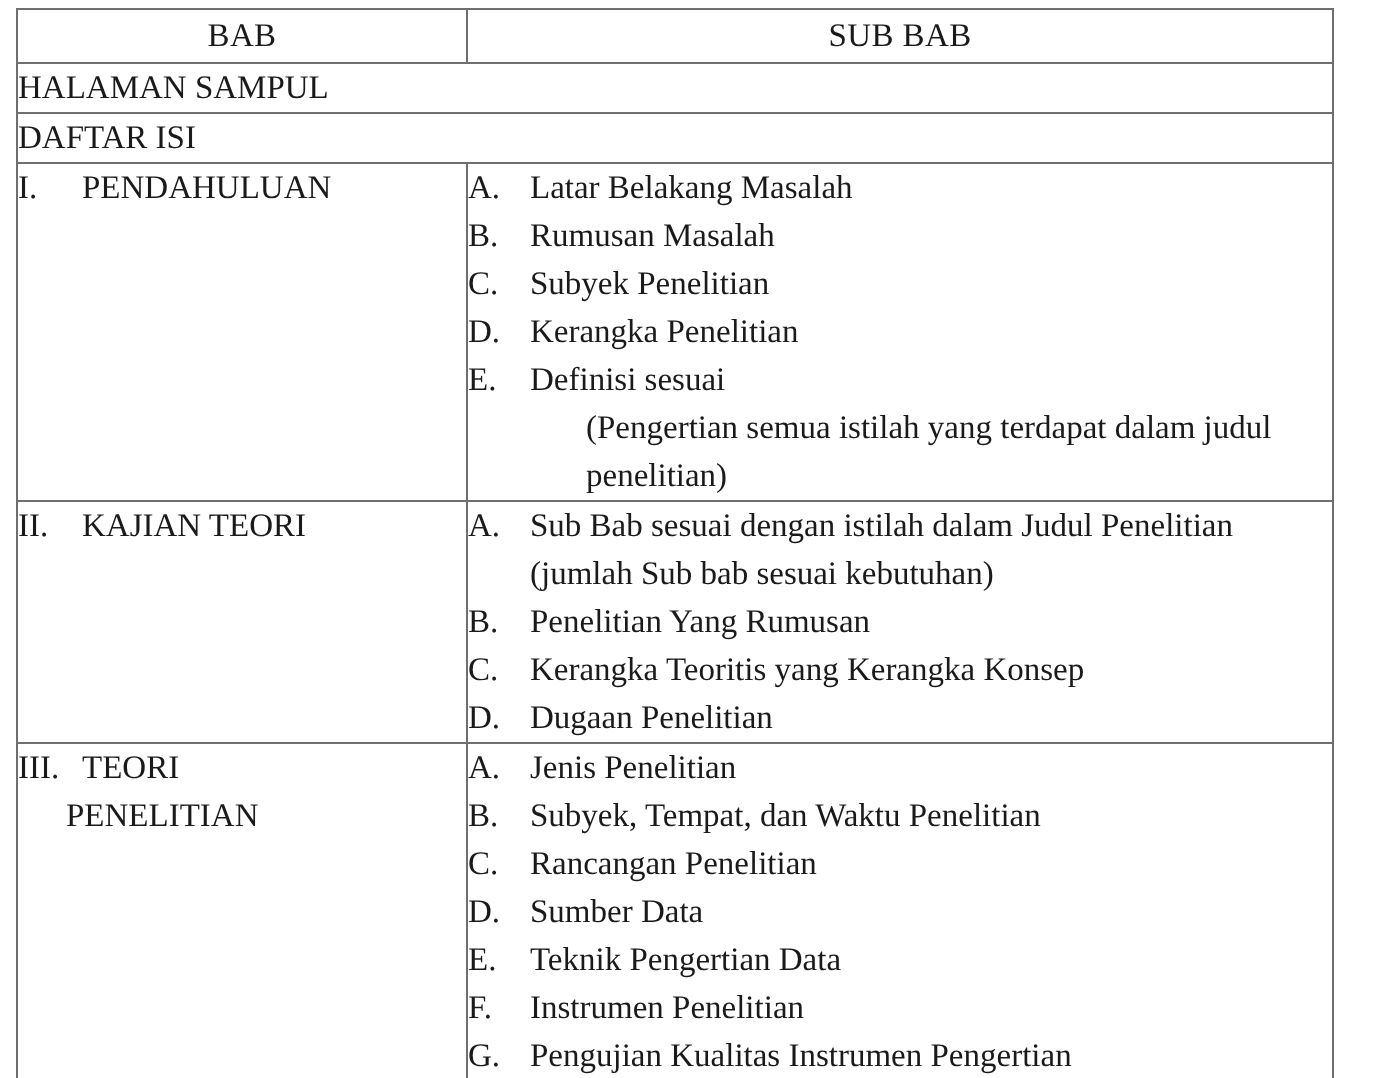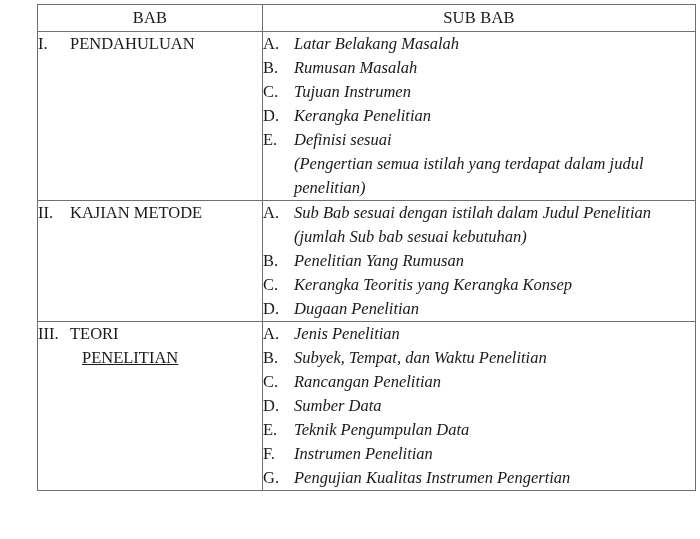--- a/index.html
+++ b/index.html
@@ -13,21 +13,21 @@
     font-family: "Liberation Serif", "DejaVu Serif", serif;
     color: #1a1a1a;
     overflow: hidden;
   }
 
   .page {
     position: relative;
     width: 700px;
     height: 539px;
     box-sizing: border-box;
-    padding: 4px 21px 0 37px;
+    padding: 4px 21px 0 8px;
   }
 
   table.outline-table {
     width: 658px;
     border-collapse: collapse;
     table-layout: fixed;
     font-size: 16.5px;
     line-height: 1.0;
   }
 
@@ -74,23 +74,22 @@
     width: 32px;
     flex: 0 0 32px;
     display: inline-block;
   }
   .bab-title {
     display: inline-block;
     text-align: center;
   }
   .bab-title2 {
     display: block;
-    margin-left: 44px;
-    line-height: 24px;
-    text-decoration: underline;
+    margin-left: 24px;
+    line-height: 24px;
   }
 
   
   .sub-cell {
     padding: 5px 6px 6px 8px;
   }
   ul.sublist {
     list-style: none;
     margin: 0;
     padding: 0;
@@ -99,79 +98,85 @@
     display: flex;
     align-items: flex-start;
     line-height: 24px;
   }
   .sub-marker {
     flex: 0 0 31px;
     width: 31px;
   }
   .sub-text {
     flex: 1 1 auto;
-    font-style: italic;
   }
   .sub-text .cont {
     display: block;
+    margin-left: 28px;
   }
 </style>
 </head>
 <body>
 
 <div class="page">
   <table class="outline-table">
     <colgroup>
       <col class="c-bab">
       <col class="c-sub">
     </colgroup>
     <thead>
       <tr>
         <th class="hdr-cell">BAB</th>
         <th class="hdr-cell">SUB BAB</th>
       </tr>
     </thead>
     <tbody id="table-body">
         <tr>
+          <td class="span-cell" colspan="2">HALAMAN SAMPUL</td>
+        </tr>
+        <tr>
+          <td class="span-cell" colspan="2">DAFTAR ISI</td>
+        </tr>
+        <tr>
           <td class="bab-cell">
             <div class="bab-line">
               <span class="bab-num">I.</span>
               <span class="bab-title">PENDAHULUAN</span>
             </div>
           </td>
           <td class="sub-cell">
             <ul class="sublist">
               <li>
                 <span class="sub-marker">A.</span>
                 <span class="sub-text"><span>Latar Belakang Masalah</span></span>
               </li>
               <li>
                 <span class="sub-marker">B.</span>
                 <span class="sub-text"><span>Rumusan Masalah</span></span>
               </li>
               <li>
                 <span class="sub-marker">C.</span>
-                <span class="sub-text"><span>Tujuan Instrumen</span></span>
+                <span class="sub-text"><span>Subyek Penelitian</span></span>
               </li>
               <li>
                 <span class="sub-marker">D.</span>
                 <span class="sub-text"><span>Kerangka Penelitian</span></span>
               </li>
               <li>
                 <span class="sub-marker">E.</span>
                 <span class="sub-text"><span>Definisi sesuai</span><span class="cont">(Pengertian semua istilah yang terdapat dalam judul penelitian)</span></span>
               </li>
             </ul>
           </td>
         </tr>
         <tr>
           <td class="bab-cell">
             <div class="bab-line">
               <span class="bab-num">II.</span>
-              <span class="bab-title">KAJIAN METODE</span>
+              <span class="bab-title">KAJIAN TEORI</span>
             </div>
           </td>
           <td class="sub-cell">
             <ul class="sublist">
               <li>
                 <span class="sub-marker">A.</span>
                 <span class="sub-text"><span>Sub Bab sesuai dengan istilah dalam Judul Penelitian (jumlah Sub bab sesuai kebutuhan)</span></span>
               </li>
               <li>
                 <span class="sub-marker">B.</span>
@@ -209,21 +214,21 @@
               <li>
                 <span class="sub-marker">C.</span>
                 <span class="sub-text"><span>Rancangan Penelitian</span></span>
               </li>
               <li>
                 <span class="sub-marker">D.</span>
                 <span class="sub-text"><span>Sumber Data</span></span>
               </li>
               <li>
                 <span class="sub-marker">E.</span>
-                <span class="sub-text"><span>Teknik Pengumpulan Data</span></span>
+                <span class="sub-text"><span>Teknik Pengertian Data</span></span>
               </li>
               <li>
                 <span class="sub-marker">F.</span>
                 <span class="sub-text"><span>Instrumen Penelitian</span></span>
               </li>
               <li>
                 <span class="sub-marker">G.</span>
                 <span class="sub-text"><span>Pengujian Kualitas Instrumen Pengertian</span></span>
               </li>
             </ul>

